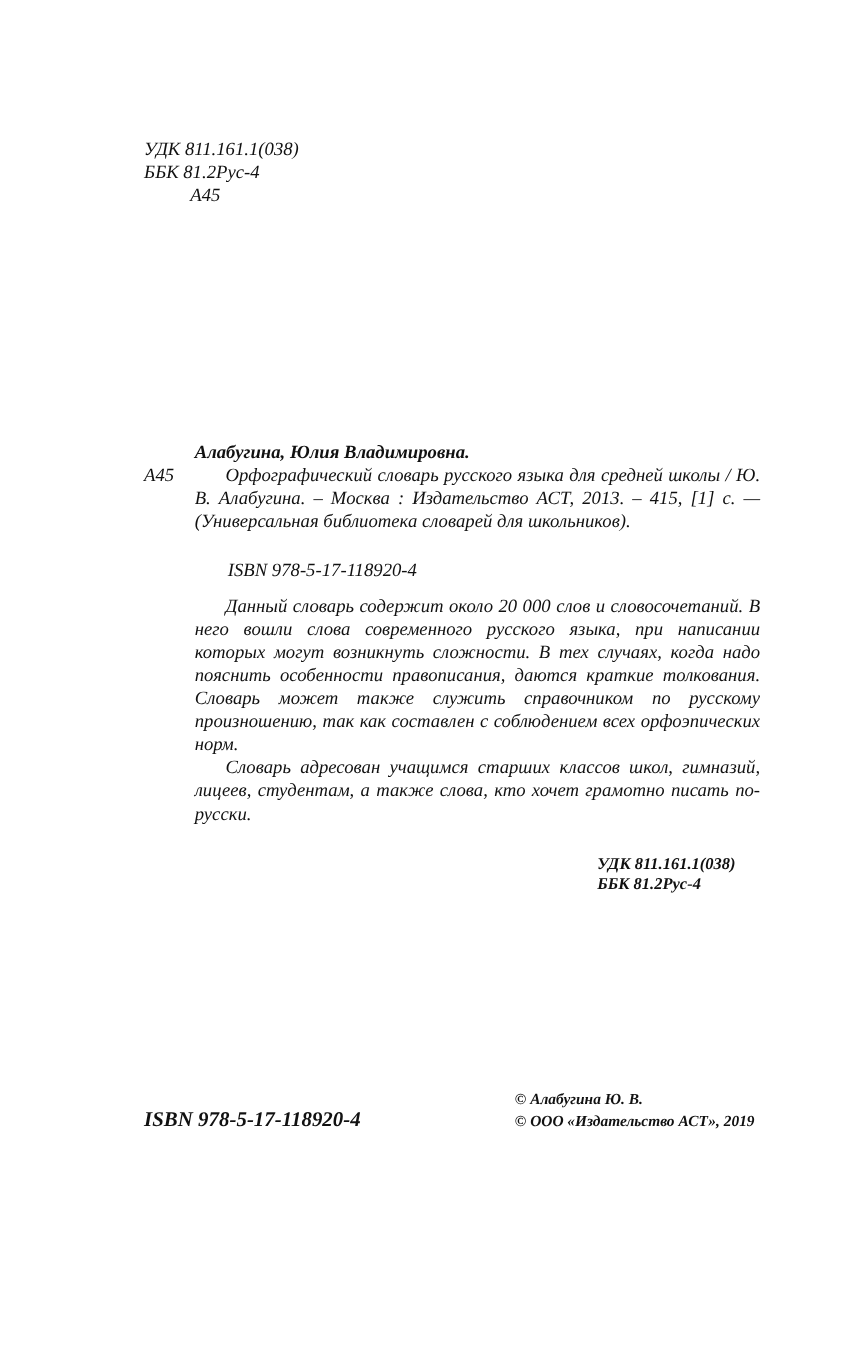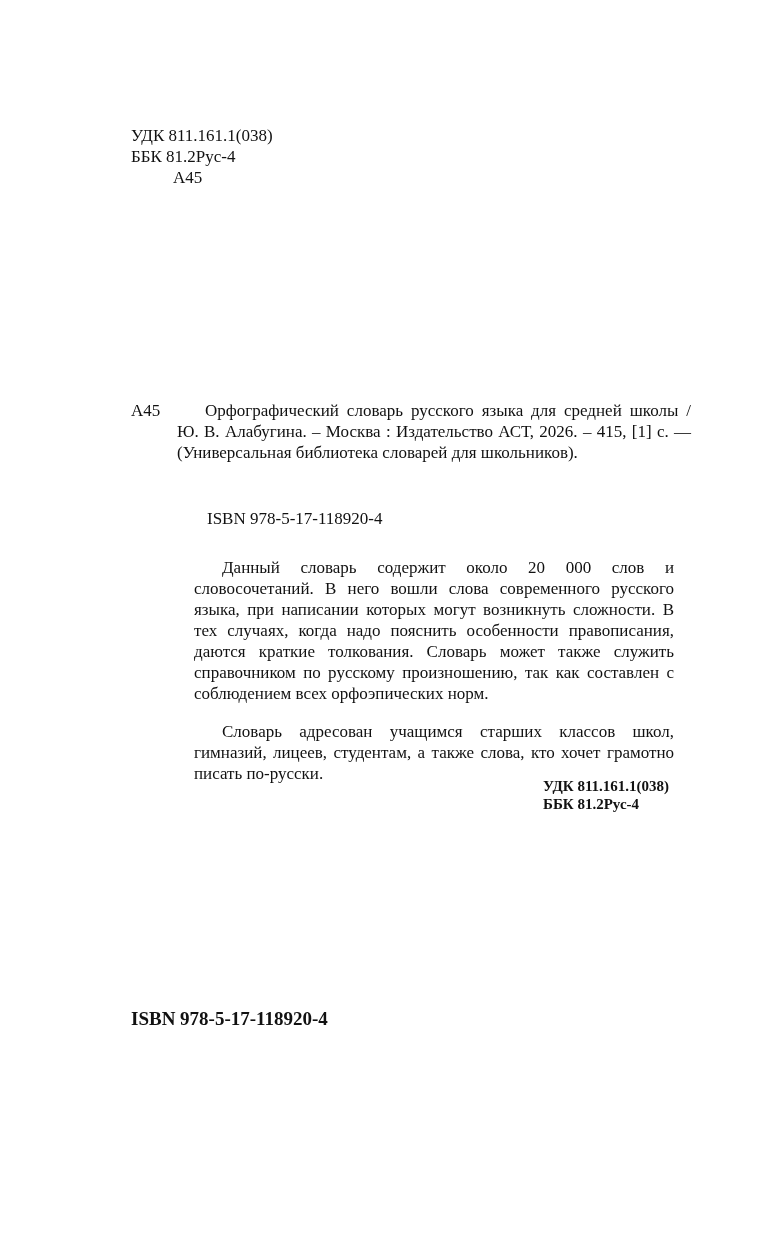--- a/index.html
+++ b/index.html
@@ -8,21 +8,21 @@
       background: #ffffff;
     }
     body {
       width: 768px;
       height: 1241px;
       position: relative;
       font-family: "Liberation Serif", "DejaVu Serif", serif;
       color: #111111;
       overflow: hidden;
     }
-    .abs { position: absolute; }
+    .abs { position: absolute; font-style: italic; }
     .codes-top {
       left: 131px;
       top: 125px;
       font-size: 17px;
       line-height: 21px;
     }
     .codes-top .line { display: block; white-space: nowrap; }
     .codes-top .indent { padding-left: 42px; }
 
     .biblio {
@@ -60,21 +60,21 @@
     }
 
     .annotation {
       left: 177px;
       top: 540px;
       width: 514px;
       font-size: 17px;
       line-height: 21px;
     }
     .annotation p {
-      margin: 17px;
+      margin: 0;
       text-align: justify;
       text-indent: 28px;
     }
 
     .codes-bottom {
       left: 543px;
       top: 777px;
       font-size: 15px;
       line-height: 18px;
       font-weight: bold;
@@ -102,34 +102,37 @@
 </head>
 <body>
 
 <div class="abs codes-top">
   <span class="line">УДК 811.161.1(038)</span>
   <span class="line">ББК 81.2Рус-4</span>
   <span class="line indent">А45</span>
 </div>
 
 <div class="abs biblio">
+  <span class="author">Алабугина, Юлия Владимировна.</span>
   <div class="row">
     <span class="code">А45</span>
-    <span class="desc">Орфографический  словарь русского языка для средней школы / Ю. В. Алабугина. – Москва : Издательство АСТ, 2026. – 415, [1] с. — (Универсальная библиотека словарей для школьников).</span>
+    <span class="desc">Орфографический  словарь русского языка для средней школы / Ю. В. Алабугина. – Москва : Издательство АСТ, 2013. – 415, [1] с. — (Универсальная библиотека словарей для школьников).</span>
   </div>
 </div>
 
 <div class="abs isbn-mid">ISBN 978-5-17-118920-4</div>
 
 <div class="abs annotation">
   <p>Данный словарь содержит около 20 000 слов и словосочетаний. В него вошли слова современного русского языка, при написании которых могут возникнуть сложности. В тех случаях, когда надо пояснить особенности правописания, даются краткие толкования. Словарь может также служить справочником по русскому произношению, так как составлен с соблюдением всех орфоэпических норм.</p>
   <p>Словарь адресован учащимся старших классов школ, гимназий, лицеев, студентам, а также слова, кто хочет грамотно писать по-русски.</p>
 </div>
 
 <div class="abs codes-bottom">
   <span class="line">УДК 811.161.1(038)</span>
   <span class="line">ББК 81.2Рус-4</span>
 </div>
 
 <div class="abs isbn-bottom">ISBN 978-5-17-118920-4</div>
 
 <div class="abs copyright">
+  <span class="line">© Алабугина Ю. В.</span>
+  <span class="line">© ООО «Издательство АСТ», 2019</span>
 </div>
 
 </body></html>

